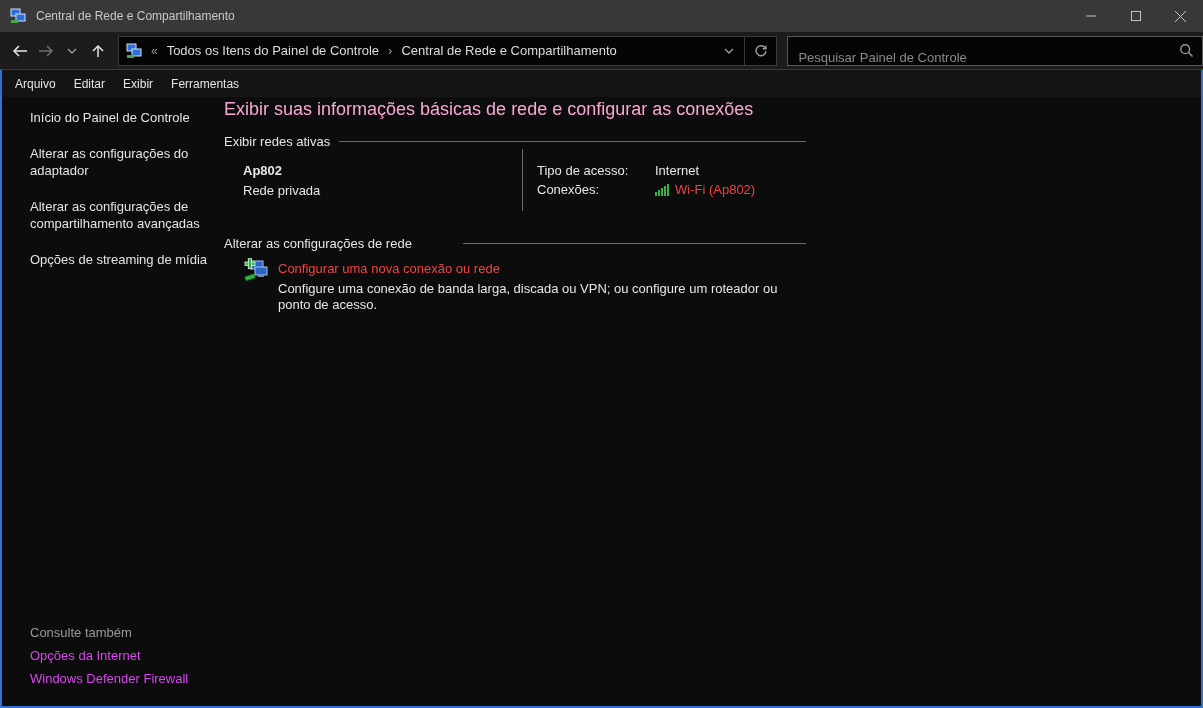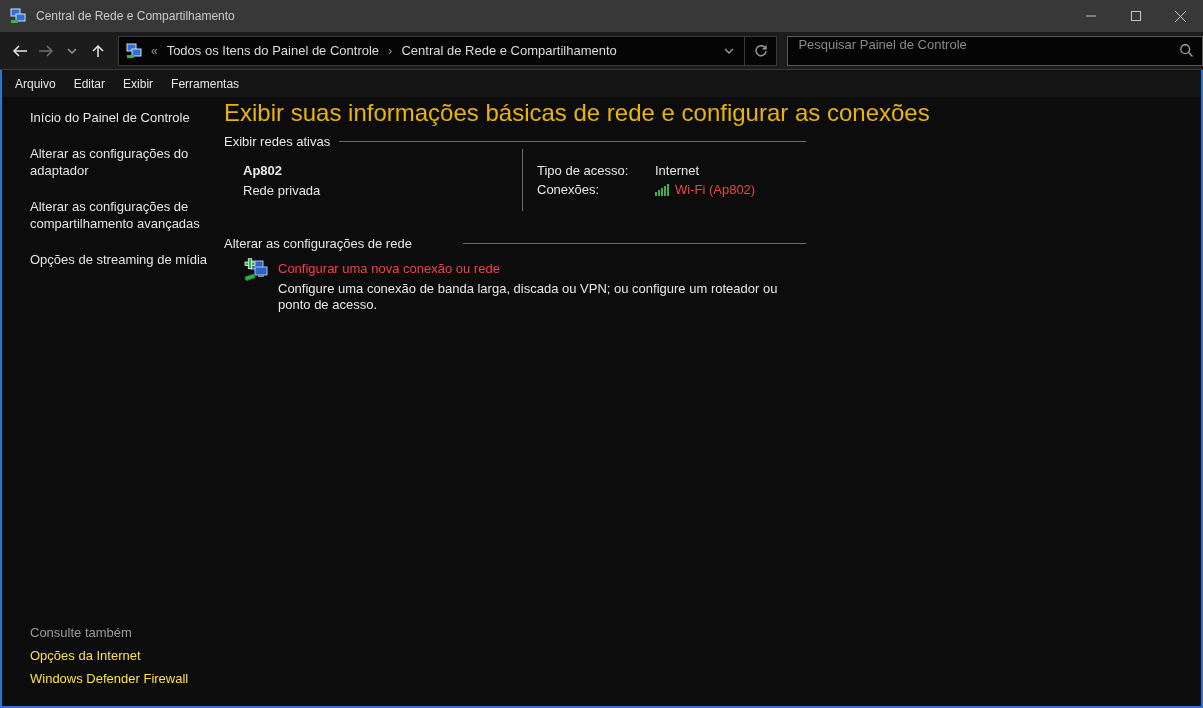--- a/index.html
+++ b/index.html
@@ -29,43 +29,43 @@
   .crumb-icon { margin-left:7px; width:16px; height:16px; flex:0 0 auto; }
   .crumb-overflow { margin-left:9px; color:#9a9a9a; font-size:12px; cursor:pointer; }
   .crumb { margin-left:9px; white-space:nowrap; cursor:pointer; }
   .crumb-sep { margin-left:9px; color:#9a9a9a; cursor:pointer; }
   .addr-spacer { flex:1; }
   .addr-drop { width:30px; height:28px; display:flex; align-items:center; justify-content:center; cursor:pointer; }
   .addr-divider { width:1px; height:28px; background:#3a3a3a; }
   .addr-refresh { width:31px; height:28px; display:flex; align-items:center; justify-content:center; cursor:pointer; }
   .searchbox {
     margin-left:10px; width:416px; height:30px; background:#050505;
-    border:1px solid #585858; display:flex; align-items:flex-start;
+    border:1px solid #585858; display:flex; align-items:flex-end;
   }
   .searchbox input {
     flex:1; background:transparent; border:none; outline:none;
     color:#cfcfcf; font-size:13px; padding-left:10px;
     font-family:"Liberation Sans", sans-serif;
   }
   .searchbox input::placeholder { color:#8a8a8a; }
   .search-btn { width:32px; height:28px; display:flex; align-items:center; justify-content:center; cursor:pointer; }
   
   .client { height:638px; border-left:2px solid #3173cf; border-right:2px solid #3173cf; border-bottom:2px solid #3173cf; }
   .menubar { height:27px; display:flex; align-items:center; background:#141414; font-size:12px; color:#e6e6e6; padding-left:4px; }
   .menu-item { padding:3px 9px; cursor:pointer; }
   .body { display:flex; height:607px; background:#0c0c0c; }
   
   .sidebar { width:220px; position:relative; padding:12px 0 0 28px; font-size:13px; flex:0 0 auto; }
   .sidebar-link { display:block; width:180px; color:#e4e4e4; margin-bottom:19px; line-height:17px; cursor:pointer; text-decoration:none; }
   .see-also { position:absolute; left:28px; top:528px; }
   .see-also-header { color:#9a9a9a; margin-bottom:7px; line-height:16px; }
-  .see-also-link { display:block; color:#fde047; margin-bottom:7px; line-height:16px; cursor:pointer; }
+  .see-also-link { display:block; color:#d946ef; margin-bottom:7px; line-height:16px; cursor:pointer; }
   
   .content { position:relative; flex:1; font-size:13px; color:#e6e6e6; }
-  .page-heading { position:absolute; left:2px; top:2px; font-size:24px; font-weight:400; color:#eab308; white-space:nowrap; }
+  .page-heading { position:absolute; left:2px; top:2px; font-size:18px; font-weight:400; color:#f9a8d4; white-space:nowrap; }
   .section-row { position:absolute; left:2px; width:582px; display:flex; align-items:center; }
   .section-row.s1 { top:37px; }
   .section-row.s2 { top:139px;gap:42px; }
   .section-label { white-space:nowrap; margin-right:9px; color:#e6e6e6; }
   .section-rule { flex:1; height:1px; background:#6b6b6b; }
   .active-net { position:absolute; left:0; top:55px; width:582px; height:62px; }
   .net-name { position:absolute; left:21px; top:11px; font-weight:bold; }
   .net-type { position:absolute; left:21px; top:31px; }
   .net-divider { position:absolute; left:300px; top:-3px; width:1px; height:62px; background:#6b6b6b; }
   .net-rows { position:absolute; left:315px; top:11px; }

